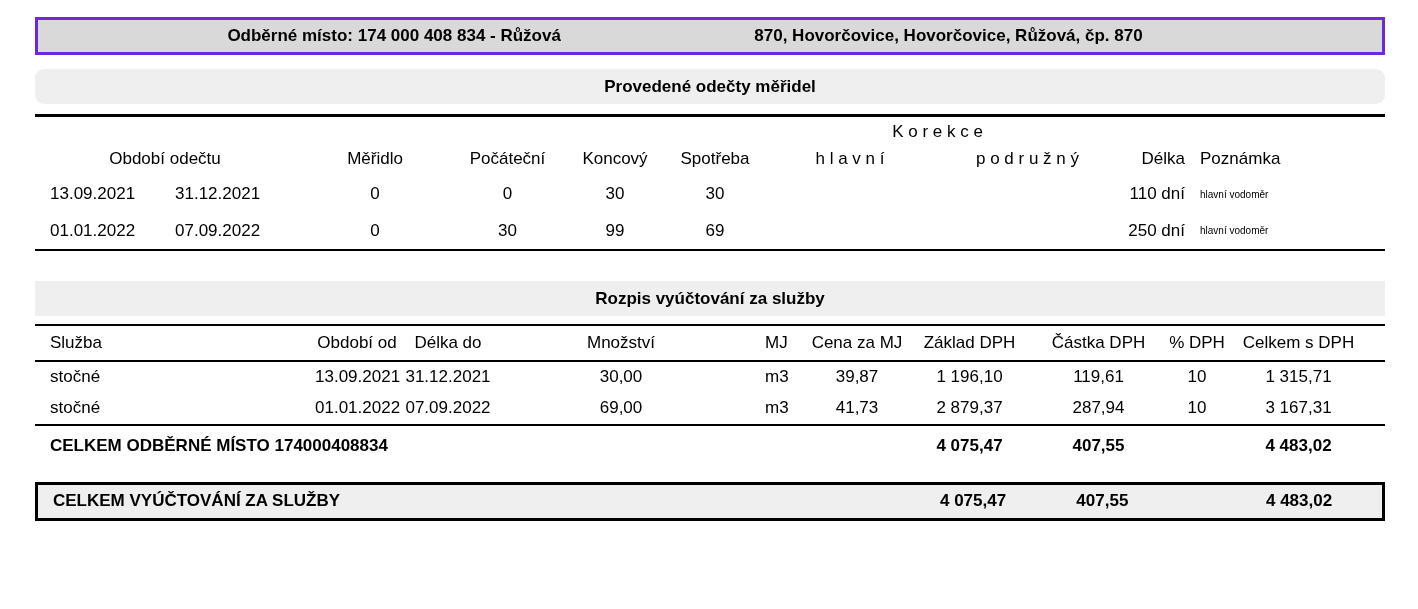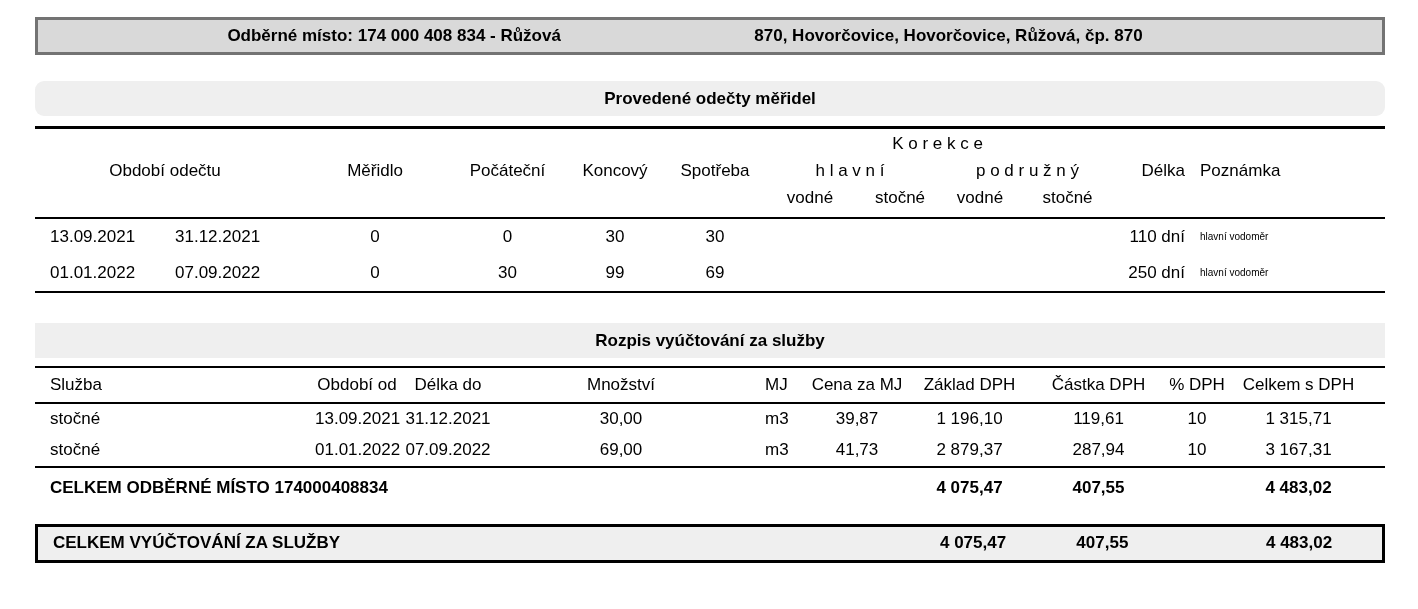--- a/index.html
+++ b/index.html
@@ -11,37 +11,37 @@
   }
   .page {
     width: 1350px;
     margin: 17px 0 0 35px;
   }
 
   
   .topbar {
     display: flex;
     align-items: center;
-    border: 3px solid #737373;
+    border: 3px solid #6d28d9;
     background: #d9d9d9;
     height: 38px;
     font-weight: bold;
   }
   .topbar-left  { width: 53%; text-align: center; }
   .topbar-right { width: 47%; text-align: left; padding-left: 4px; }
 
   
   .section-title {
     background: #efefef;
     height: 35px;
     line-height: 35px;
     text-align: center;
     font-weight: bold;
   }
-  .section-title.first { margin-top: 26px; border-radius: 9px; }
+  .section-title.first { margin-top: 14px; border-radius: 9px; }
   .section-title.second { margin-top: 30px; }
 
   
   table {
     border-collapse: collapse;
     table-layout: fixed;
     width: 1350px;
     font-size: 17px;
   }
   td { overflow: hidden; white-space: nowrap; }
@@ -108,28 +108,20 @@
         <td colspan="2" class="center">Období odečtu</td>
         <td class="center">Měřidlo</td>
         <td class="center">Počáteční</td>
         <td class="center">Koncový</td>
         <td class="center">Spotřeba</td>
         <td colspan="2" class="center">h l a v n í</td>
         <td colspan="2" class="center">p o d r u ž n ý</td>
         <td class="delka">Délka</td>
         <td class="pl-note">Poznámka</td>
       </tr>
-      <tr class="h3">
-        <td colspan="6"></td>
-        <td class="center">vodné</td>
-        <td class="center">stočné</td>
-        <td class="center">vodné</td>
-        <td class="center">stočné</td>
-        <td colspan="2"></td>
-      </tr>
     </thead>
     <tbody>
       <tr>
         <td class="pl">13.09.2021</td>
         <td class="pl2">31.12.2021</td>
         <td class="center">0</td>
         <td class="center">0</td>
         <td class="center">30</td>
         <td class="center">30</td>
         <td class="center"></td>

